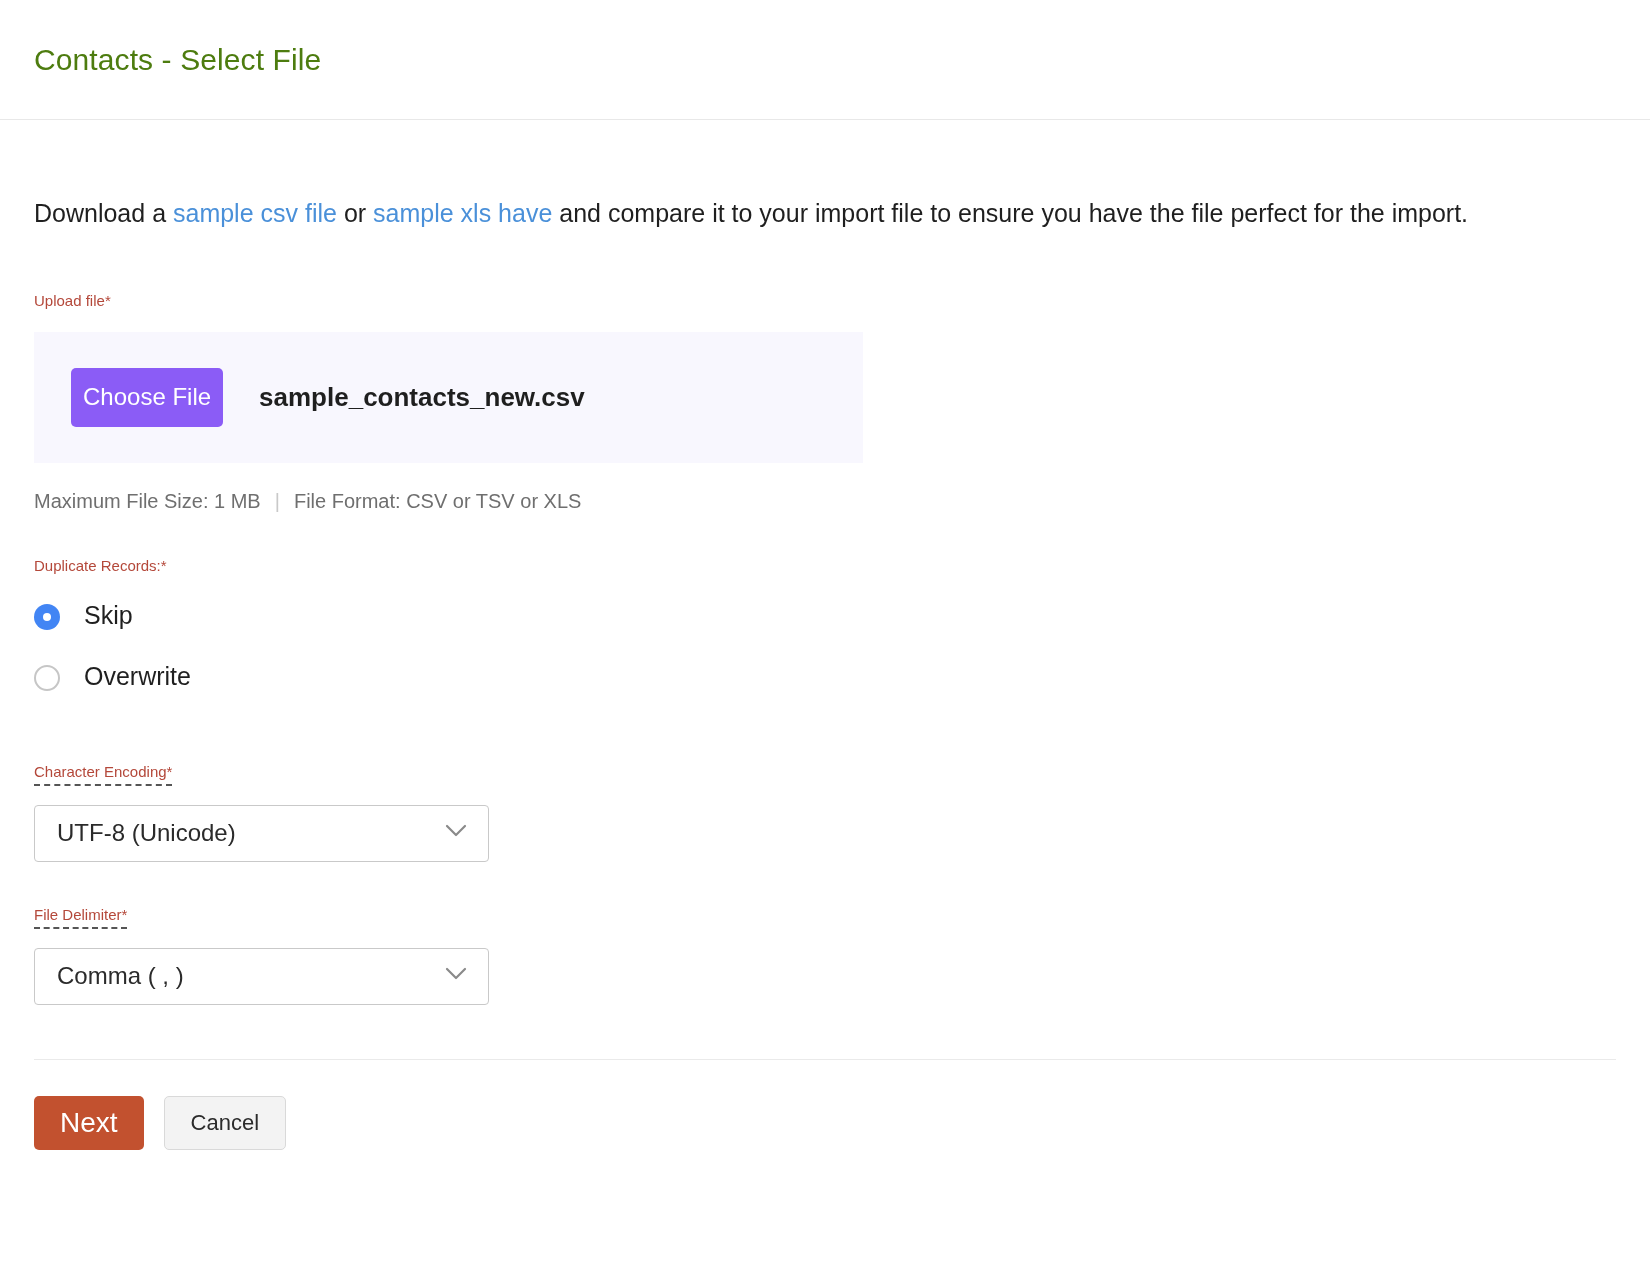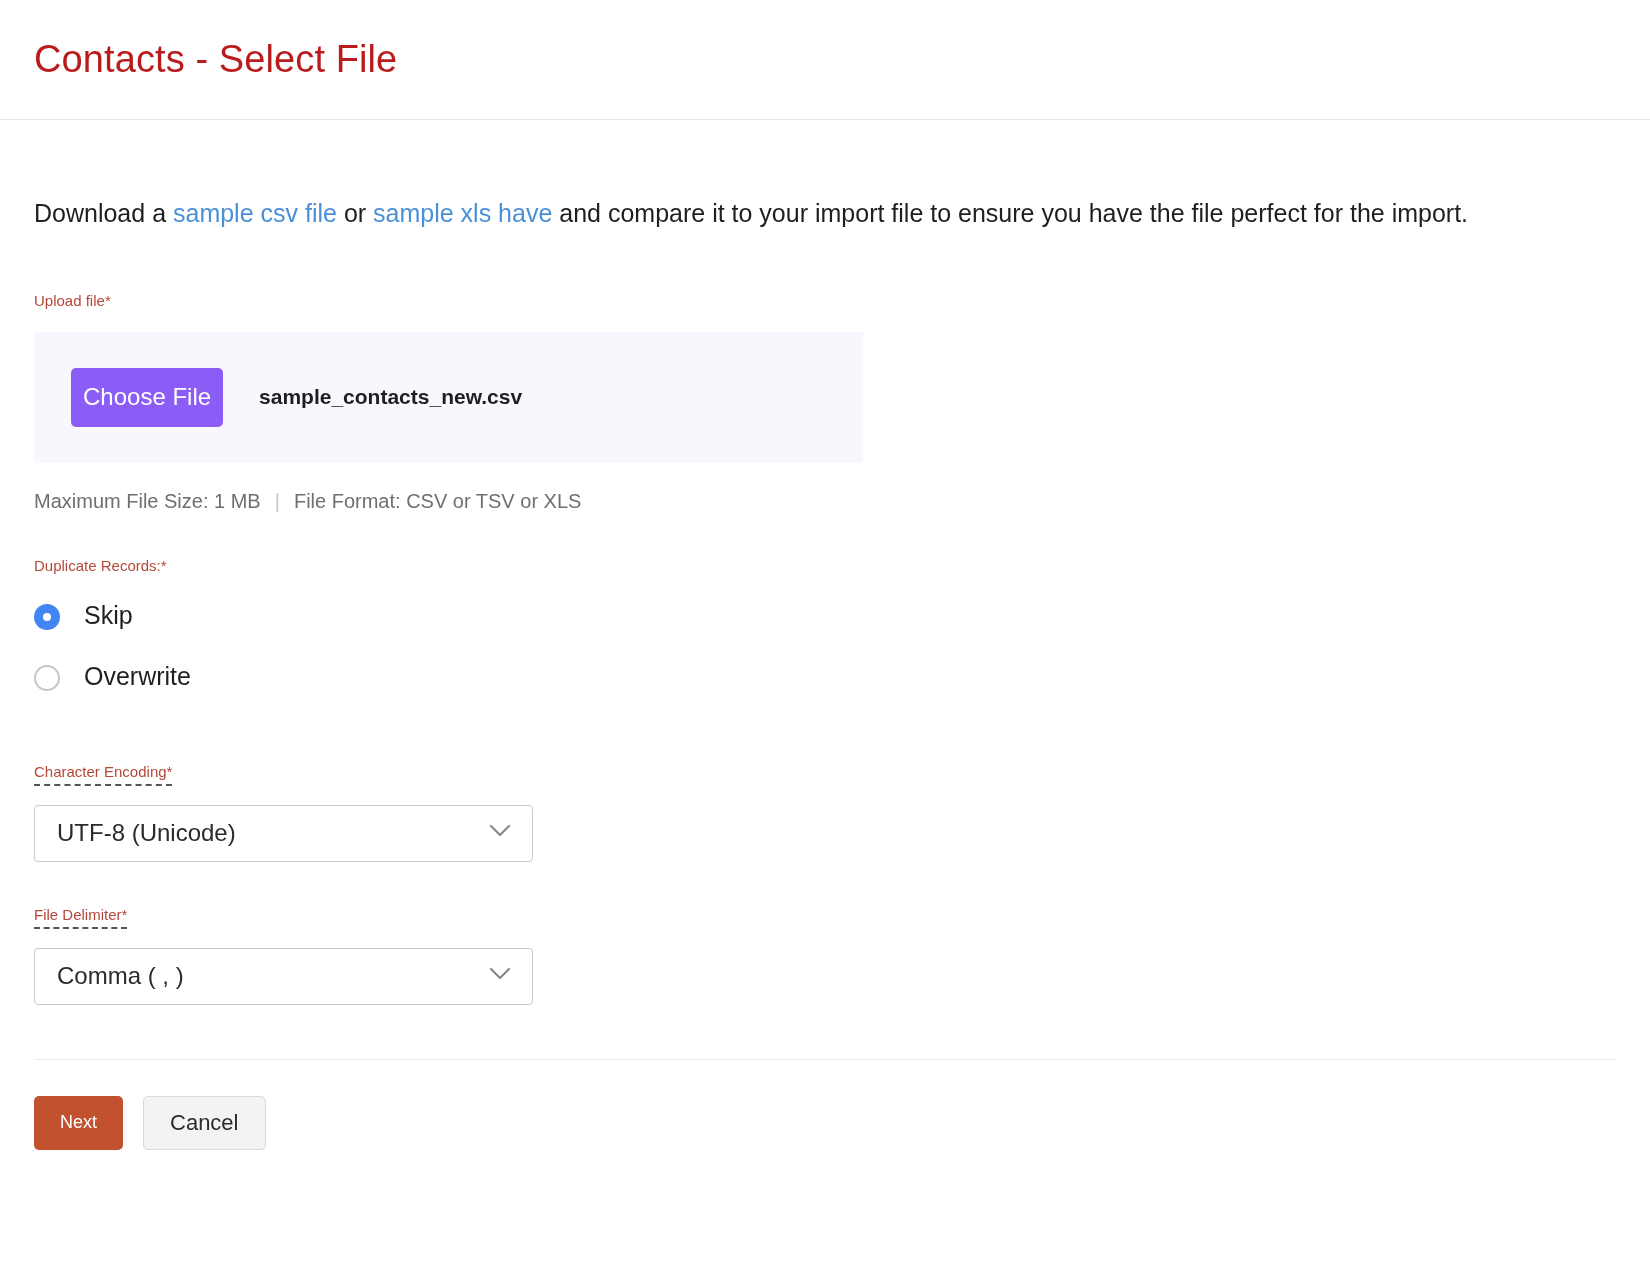--- a/index.html
+++ b/index.html
@@ -18,23 +18,23 @@
 
   
   .page-header {
     height: 120px;
     border-bottom: 1px solid #e8e8e8;
     display: flex;
     align-items: center;
     padding: 0 34px;
   }
   .page-title {
-    font-size: 38px;
-    font-weight: 400;
-    color: #b91c1c;
+    font-size: 30px;
+    font-weight: 400;
+    color: #4d7c0f;
     letter-spacing: 0.1px;
   }
 
   
   .content {
     padding: 48px 34px 0 34px;
   }
 
   .intro {
     font-size: 25px;
@@ -82,21 +82,21 @@
     border-radius: 5px;
     font-size: 24px;
     font-family: "Liberation Sans", sans-serif;
     height: 59px;
     padding: 0 12px;
     cursor: pointer;
     font-weight: 400;
   }
   .file-name {
     margin-left: 36px;
-    font-size: 21px;
+    font-size: 26px;
     font-weight: bold;
     color: #1f1f1f;
   }
 
   .file-hint {
     margin-top: 27px;
     font-size: 20px;
     color: #6f6f6f;
     display: flex;
     align-items: center;
@@ -146,21 +146,21 @@
     color: #1f1f1f;
   }
 
   
   .select-block { margin-top: 44px; }
   .select-block.first { margin-top: 72px; }
 
   .select-wrap {
     margin-top: 19px;
     position: relative;
-    width: 499px;
+    width: 455px;
     height: 57px;
   }
   .select-box {
     width: 100%;
     height: 100%;
     border: 1px solid #c9c9c9;
     border-radius: 4px;
     background: #ffffff;
     display: flex;
     align-items: center;
@@ -188,21 +188,21 @@
     margin-top: 36px;
     display: flex;
     align-items: center;
     gap: 20px;
   }
   .btn-primary {
     background: #c2512f;
     color: #ffffff;
     border: none;
     border-radius: 5px;
-    font-size: 18px;
+    font-size: 28px;
     font-family: "Liberation Sans", sans-serif;
     height: 54px;
     padding: 0 26px;
     cursor: pointer;
   }
   .btn-secondary {
     background: #f3f3f3;
     color: #2b2b2b;
     border: 1px solid #d9d9d9;
     border-radius: 5px;

